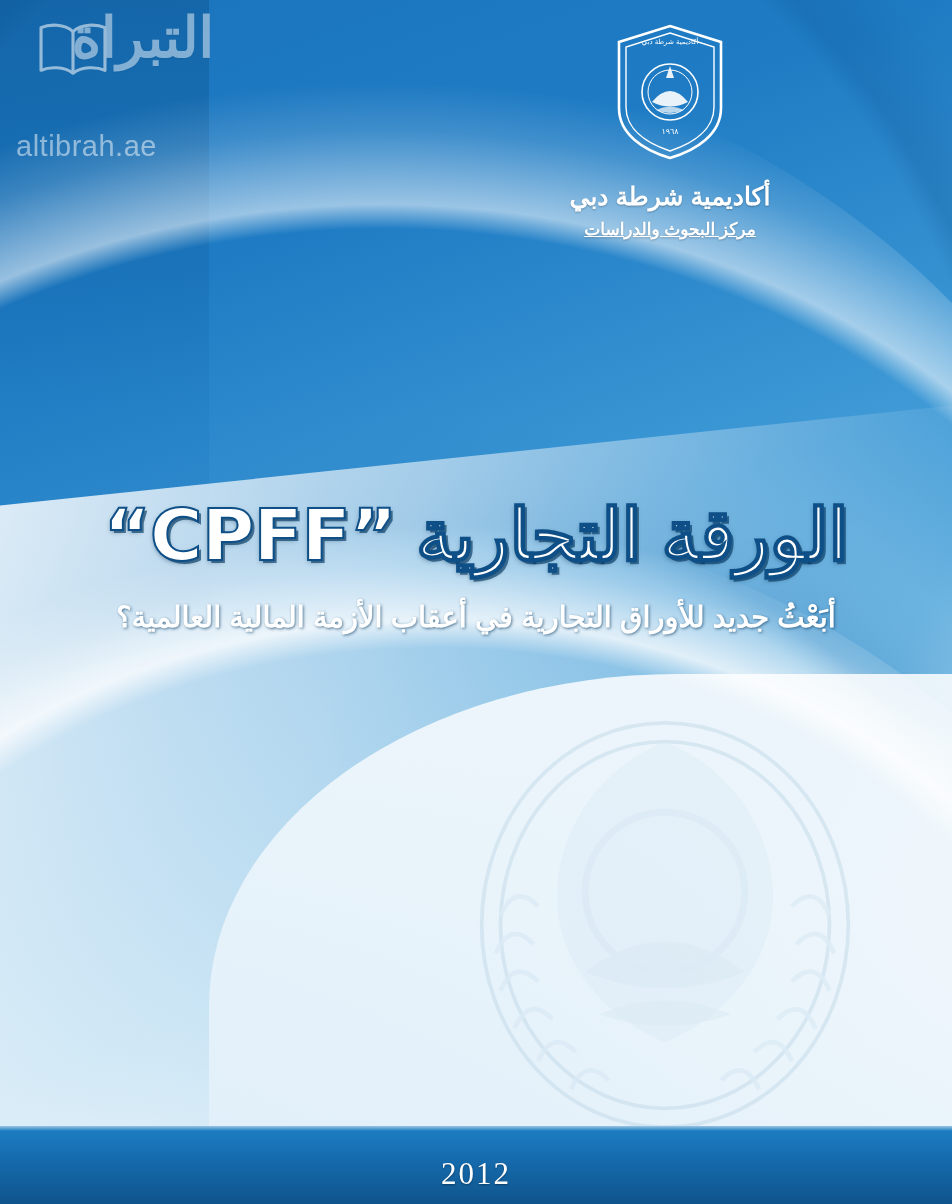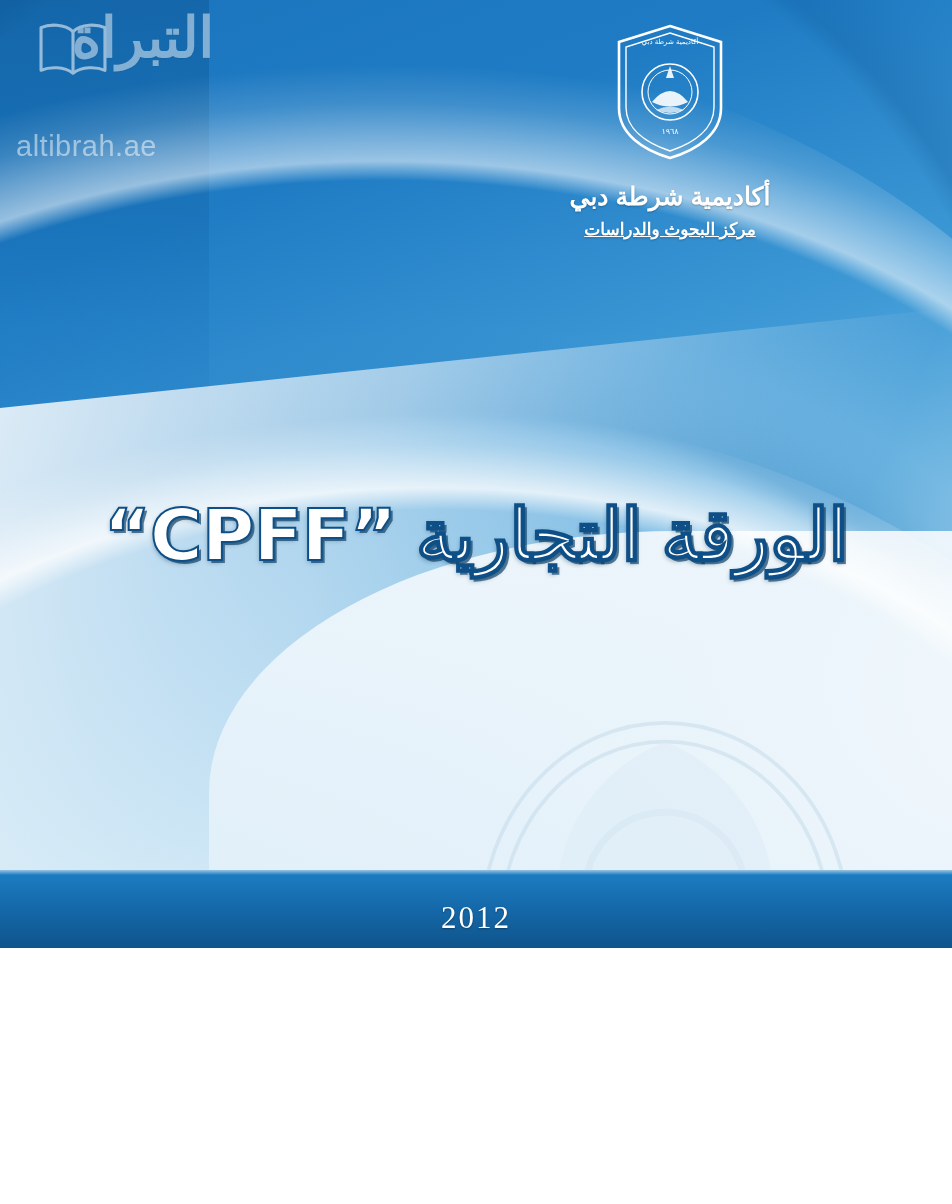--- a/index.html
+++ b/index.html
@@ -7,21 +7,21 @@
     padding: 0;
     background: #ffffff;
   }
   body {
     font-family: "Liberation Sans", sans-serif;
   }
 
   .page {
     position: relative;
     width: 952px;
-    height: 948px;
+    height: 1204px;
     overflow: hidden;
     background: #ffffff;
   }
 
   
   .bg-base {
     position: absolute;
     inset: 0;
     background: linear-gradient(160deg, #1a74bd 0%, #1f7cc4 22%, #3f9ad6 48%, #8cc6e8 70%, #e9f3fa 88%, #ffffff 100%);
   }
@@ -325,20 +325,21 @@
     </svg>
     <div class="academy-name">أكاديمية شرطة دبي</div>
     <div class="academy-sub">مركز البحوث والدراسات</div>
   </div>
 
   <div class="title-wrap">
     <div class="main-title">
       <span>الورقة التجارية</span>
       <span class="ltr-acronym">“CPFF”</span>
     </div>
+    <div class="subtitle">أبَعْثُ جديد للأوراق التجارية في أعقاب الأزمة المالية العالمية؟</div>
   </div>
 
 
   <div class="bottom-band">
     <div class="bottom-band-top-edge"></div>
   </div>
   <div class="year">2012</div>
 
 </div>
 

